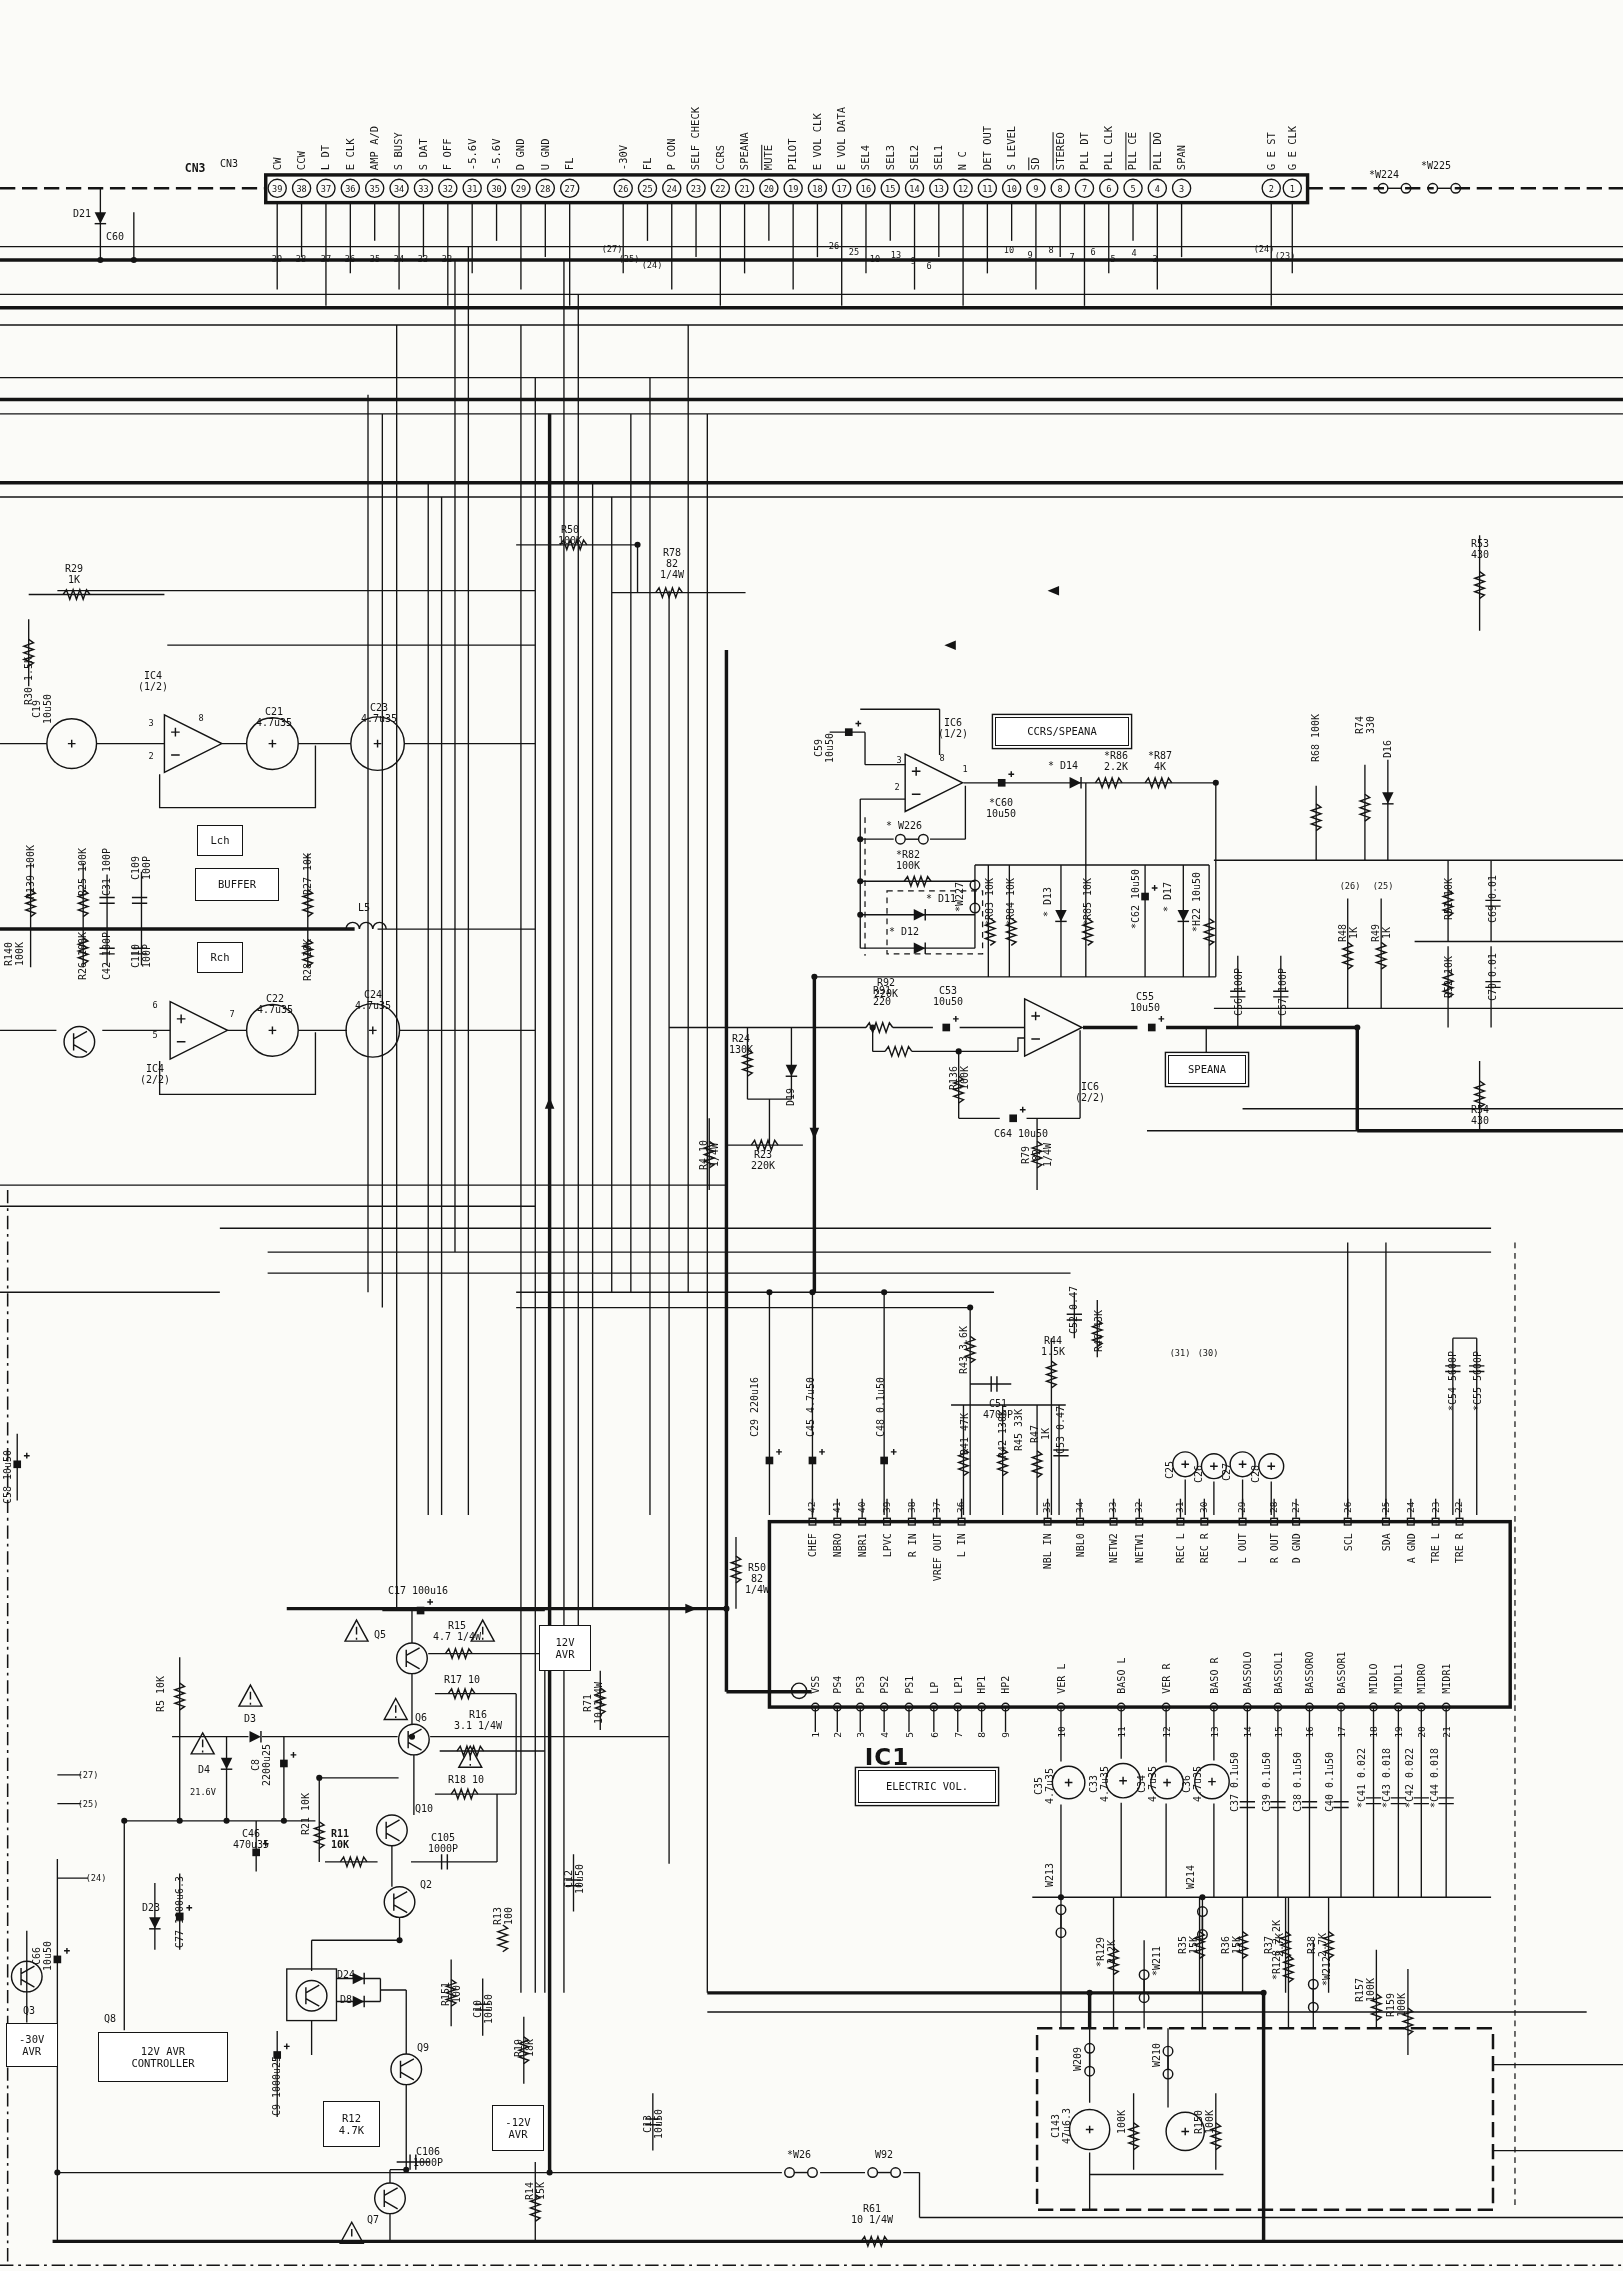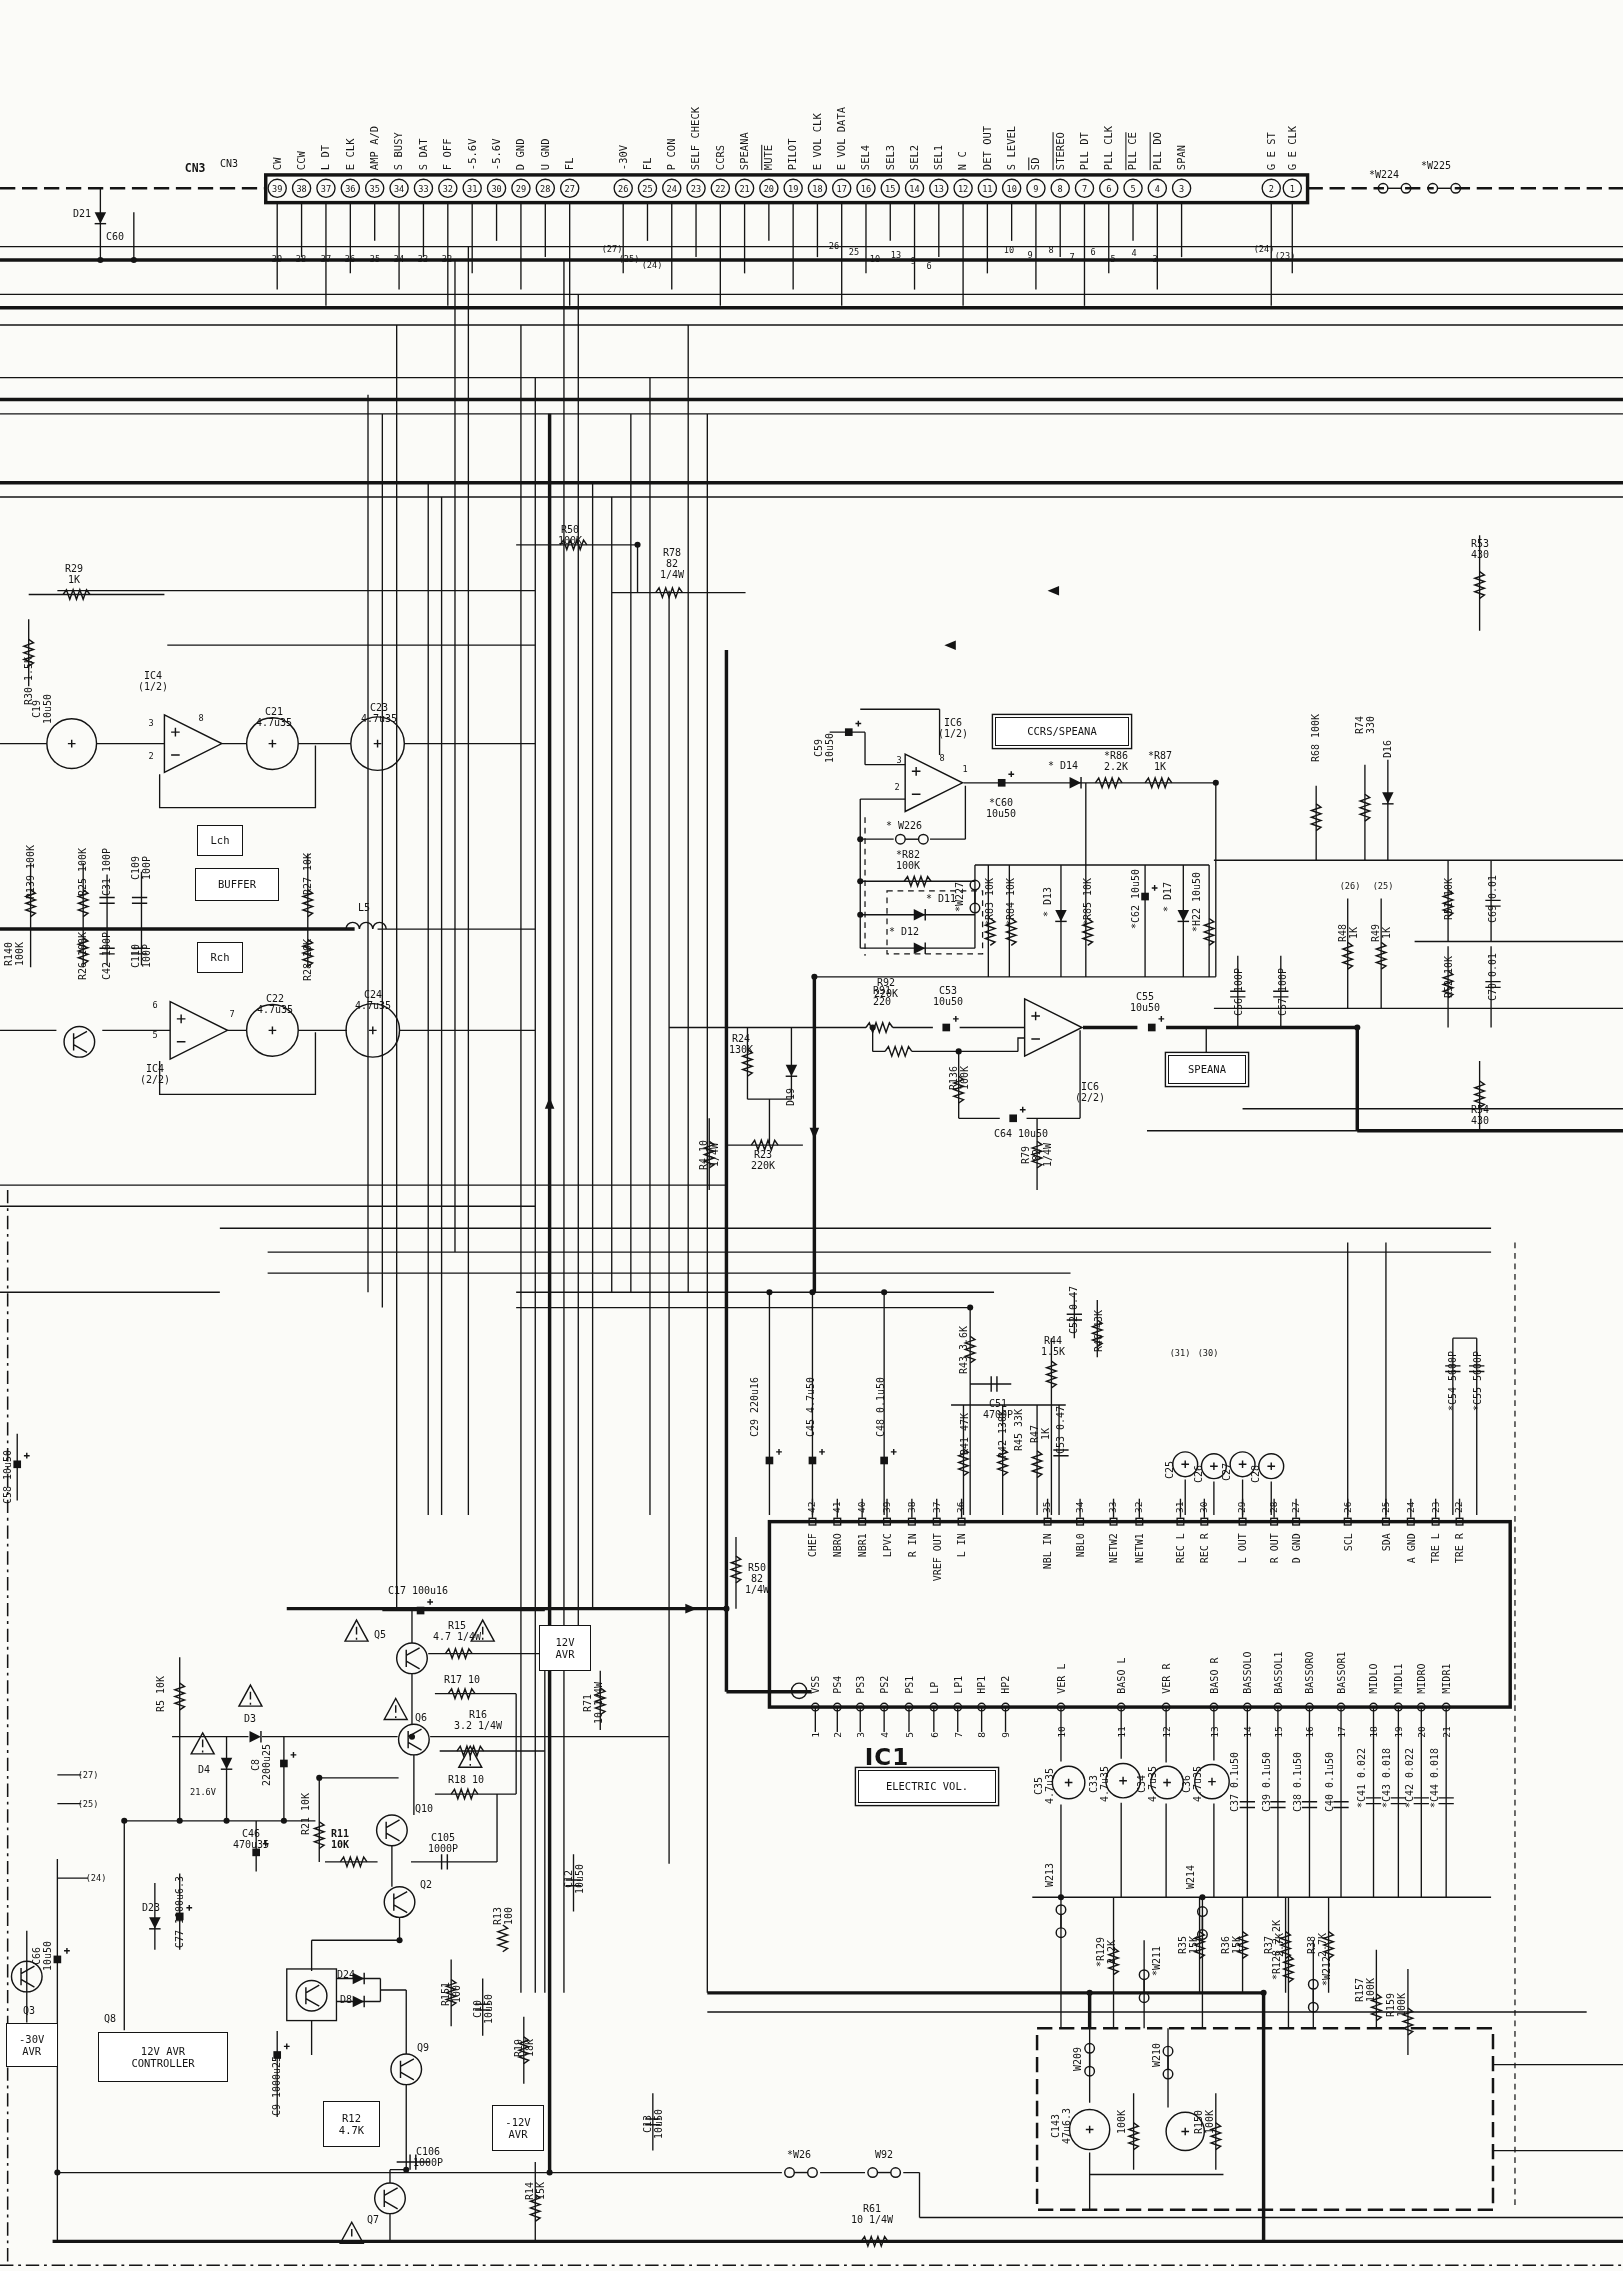--- a/index.html
+++ b/index.html
@@ -809,21 +809,21 @@
       <div class="lbl s" style="left: 899px; top: 761px;">3</div>
       <div class="lbl s" style="left: 897px; top: 788px;">2</div>
       <div class="lbl s" style="left: 942px; top: 759px;">8</div>
       <div class="lbl s" style="left: 965px; top: 770px;">1</div>
       <div class="lbl" style="left: 1001px; top: 808px;">*C60
 10u50</div>
       <div class="lbl" style="left: 1063px; top: 766px;">* D14</div>
       <div class="lbl" style="left: 1116px; top: 761px;">*R86
 2.2K</div>
       <div class="lbl" style="left: 1160px; top: 761px;">*R87
-1K</div>
+4K</div>
       <div class="lbl" style="left: 904px; top: 826px;">* W226</div>
       <div class="lbl" style="left: 908px; top: 860px;">*R82
 100K</div>
       <div class="lbl" style="left: 904px; top: 899px; margin-left: 37px;">* D11</div>
       <div class="lbl" style="left: 904px; top: 932px;">* D12</div>
       <div class="lbl v" style="left: 960px; top: 897px;">*W227</div>
       <div class="lbl v" style="left: 990px; top: 902px;">*R83 10K</div>
       <div class="lbl v" style="left: 1011px; top: 902px;">*R84 10K</div>
       <div class="lbl v" style="left: 1048px; top: 902px;">* D13</div>
       <div class="lbl v" style="left: 1088px; top: 902px;">*R85 10K</div>
@@ -938,21 +938,21 @@
 470u35</div>
       <div class="lbl v" style="left: 306px; top: 1814px;">R21 10K</div>
       <div class="lbl" style="left: 340px; top: 1839px; font-weight: bold;">R11
 10K</div>
       <div class="lbl" style="left: 380px; top: 1635px;">Q5</div>
       <div class="lbl" style="left: 457px; top: 1631px;">R15
 4.7 1/4W</div>
       <div class="lbl" style="left: 462px; top: 1680px;">R17 10</div>
       <div class="lbl" style="left: 421px; top: 1718px;">Q6</div>
       <div class="lbl" style="left: 478px; top: 1720px;">R16
-3.2 1/4W</div>
+3.1 1/4W</div>
       <div class="lbl" style="left: 466px; top: 1780px;">R18 10</div>
       <div class="lbl" style="left: 424px; top: 1809px;">Q10</div>
       <div class="lbl" style="left: 443px; top: 1843px;">C105
 1000P</div>
       <div class="lbl" style="left: 426px; top: 1885px;">Q2</div>
       <div class="lbl v" style="left: 503px; top: 1916px;">R13
 100</div>
       <div class="lbl" style="left: 151px; top: 1908px;">D23</div>
       <div class="lbl v" style="left: 180px; top: 1912px;">C77 1000u6.3</div>
       <div class="lbl s" style="left: 88px; top: 1776px;">(27)</div>

